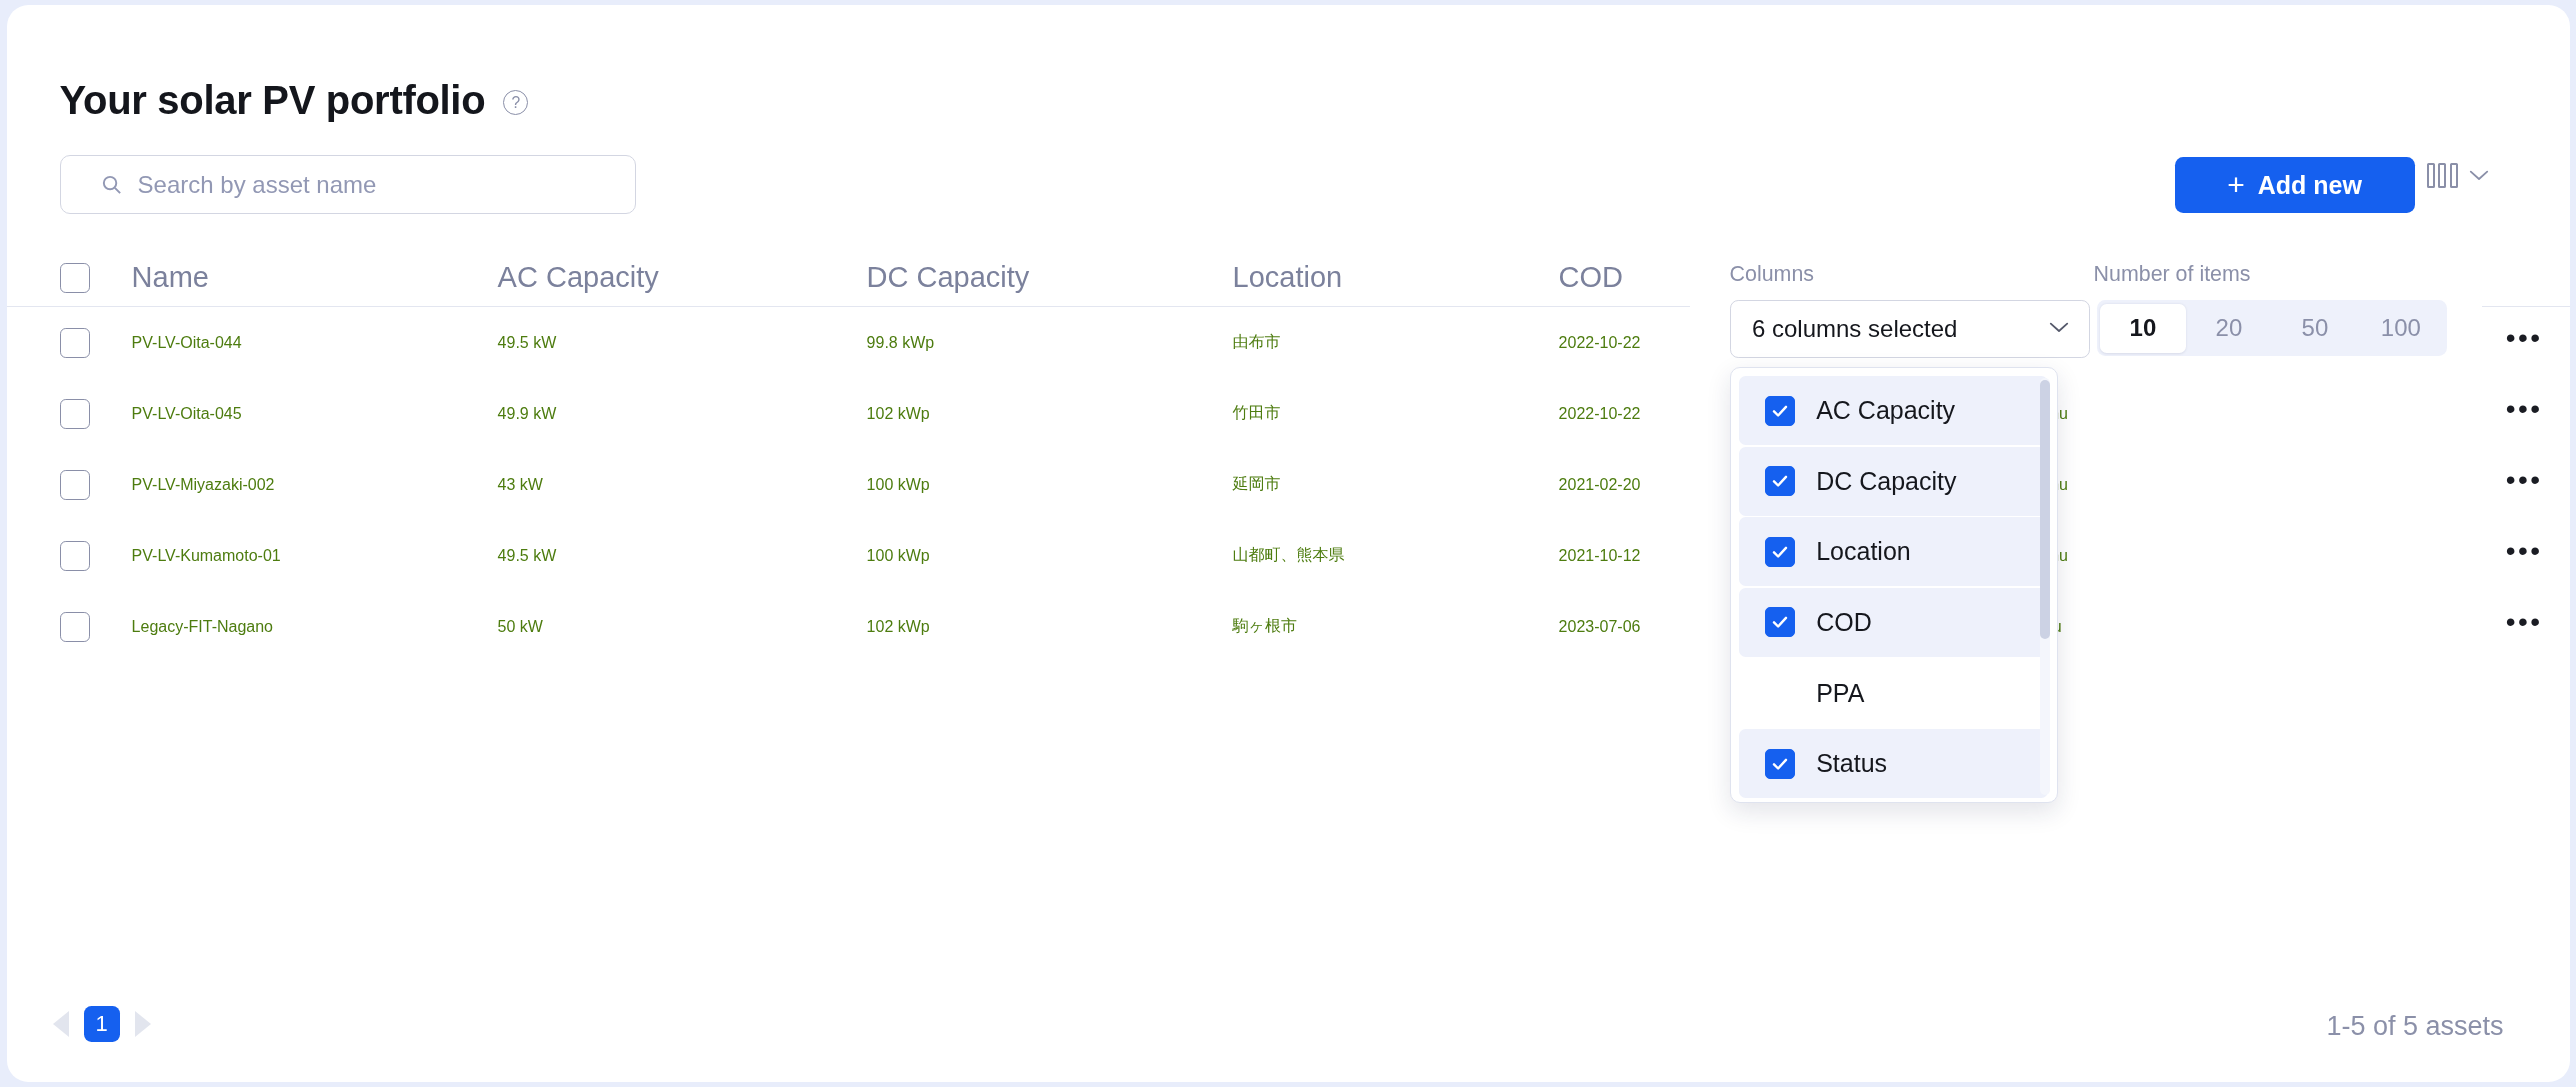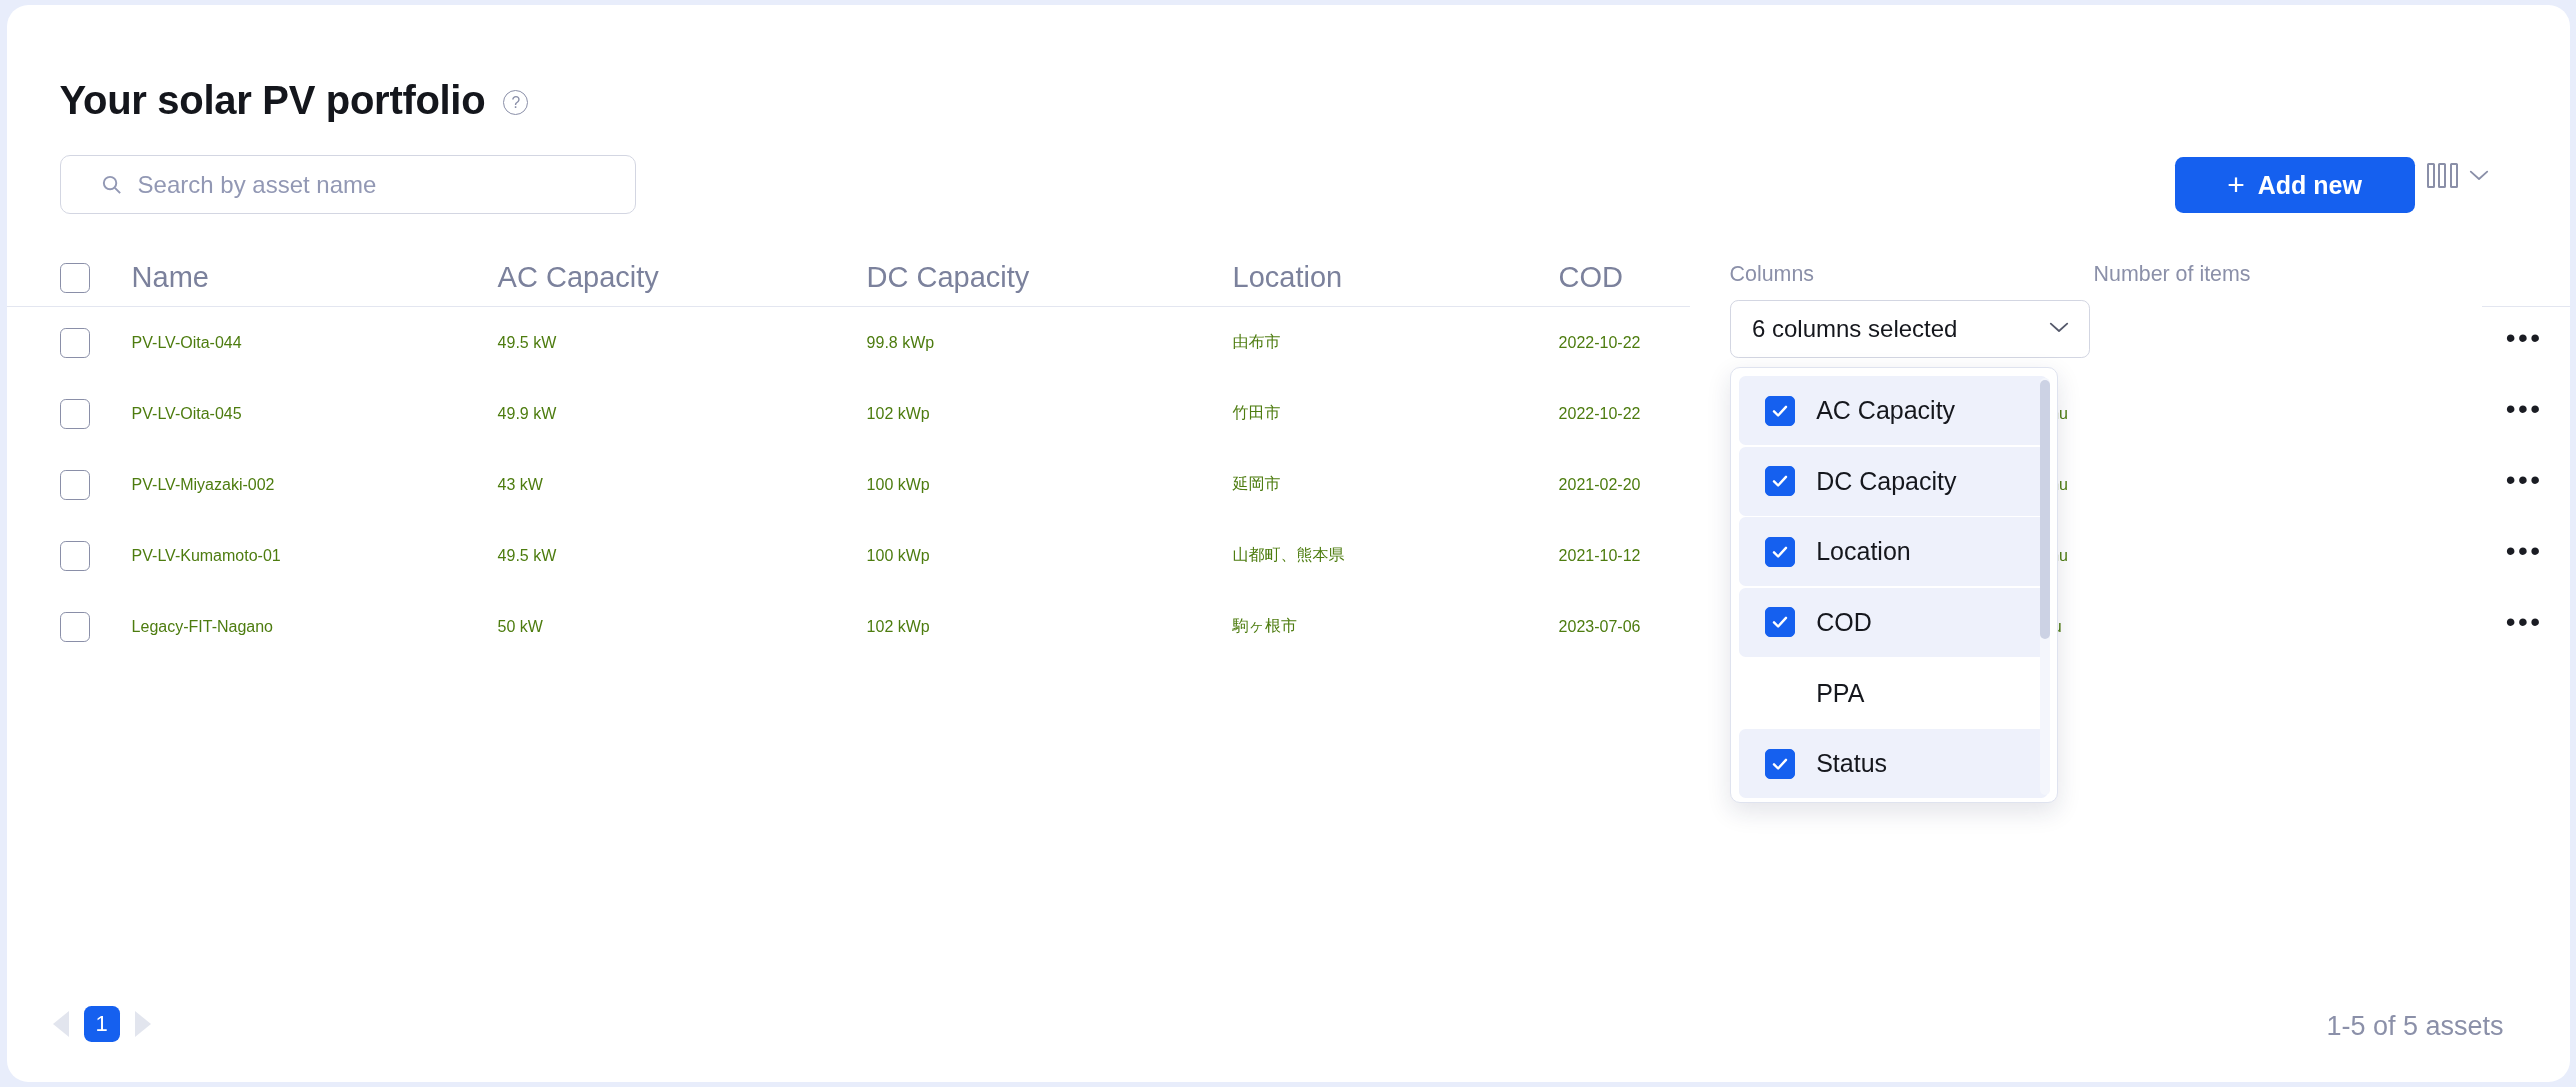--- a/index.html
+++ b/index.html
@@ -333,20 +333,26 @@
 
   <div class="cols-select">
     <span class="cols-select-text">6 columns selected</span>
     <span>
       <svg width="20" height="11.5" viewBox="0 0 24 14" fill="none" stroke="#55596b" stroke-width="2.2" stroke-linecap="round" stroke-linejoin="round">
           <polyline points="2,2 12,11 22,2"></polyline>
         </svg>
     </span>
   </div>
 
+  <div class="seg">
+    <div class="seg-item active">10</div>
+    <div class="seg-item">20</div>
+    <div class="seg-item">50</div>
+    <div class="seg-item">100</div>
+  </div>
 
   <div class="cols-list">
     <div class="cl-item sel">
       <span class="cl-cb on">
         <svg width="18" height="18" viewBox="0 0 24 24" fill="none" stroke="#fff" stroke-width="3.2" stroke-linecap="round" stroke-linejoin="round">
             <polyline points="4,12.5 9.5,18 20,6.5"></polyline>
           </svg>
       </span>
       <span class="cl-label">AC Capacity</span>
     </div>

